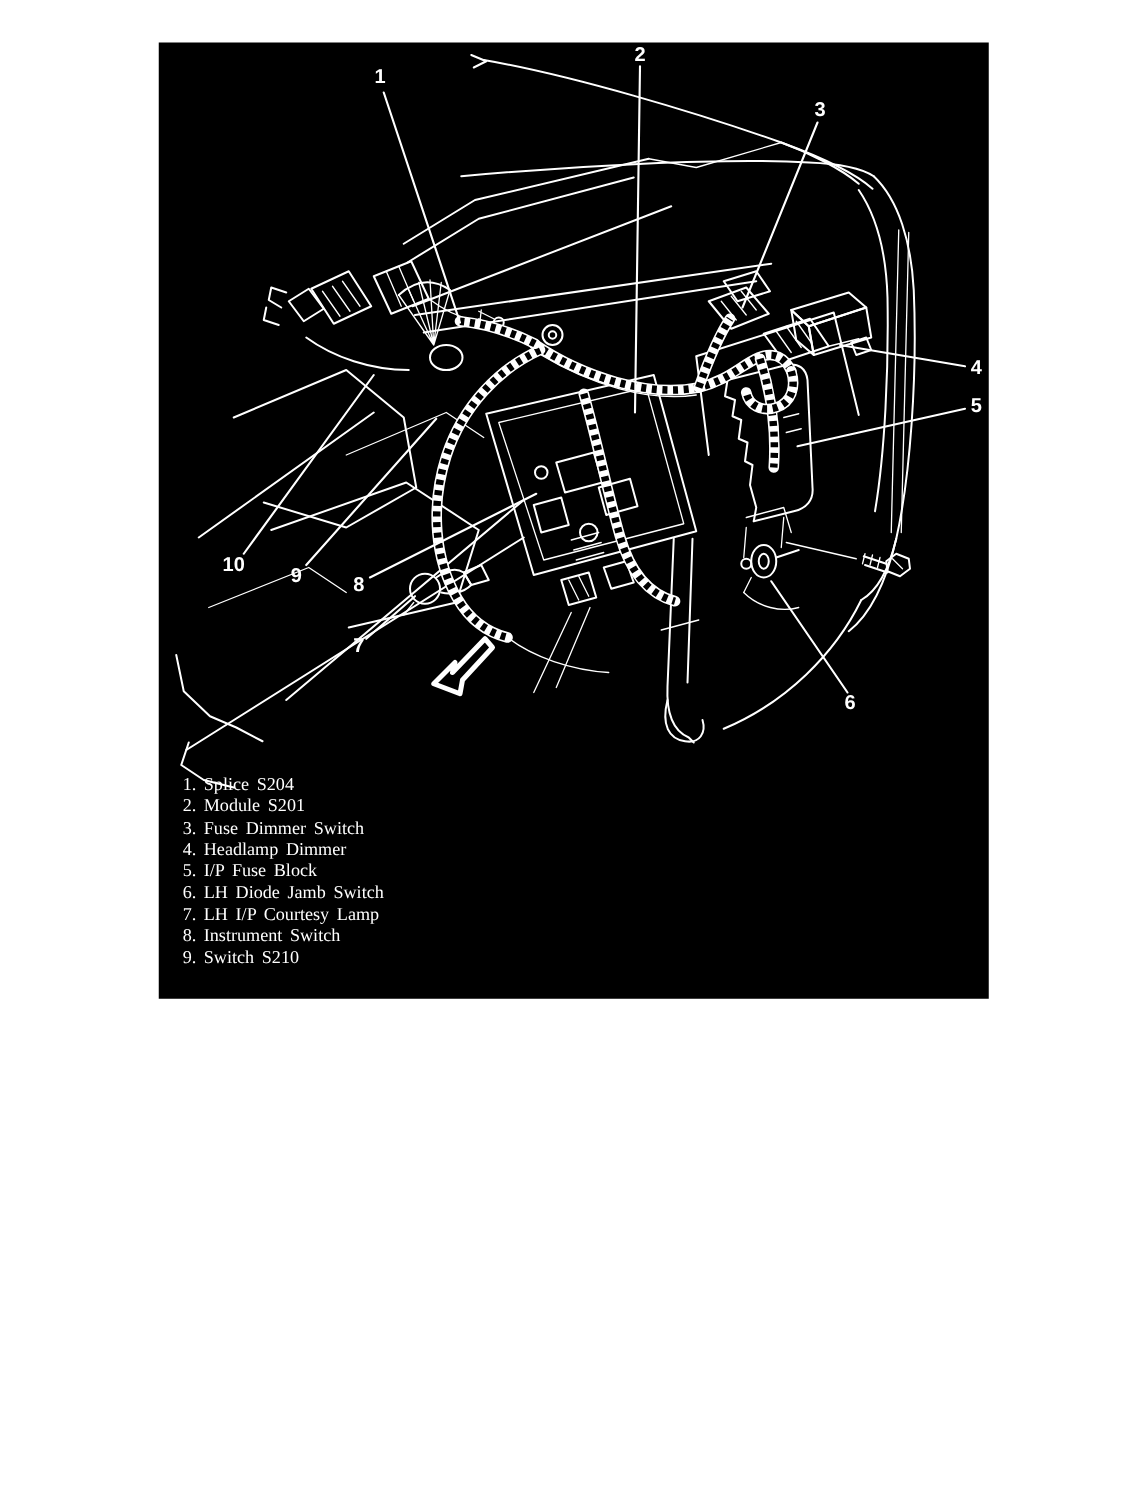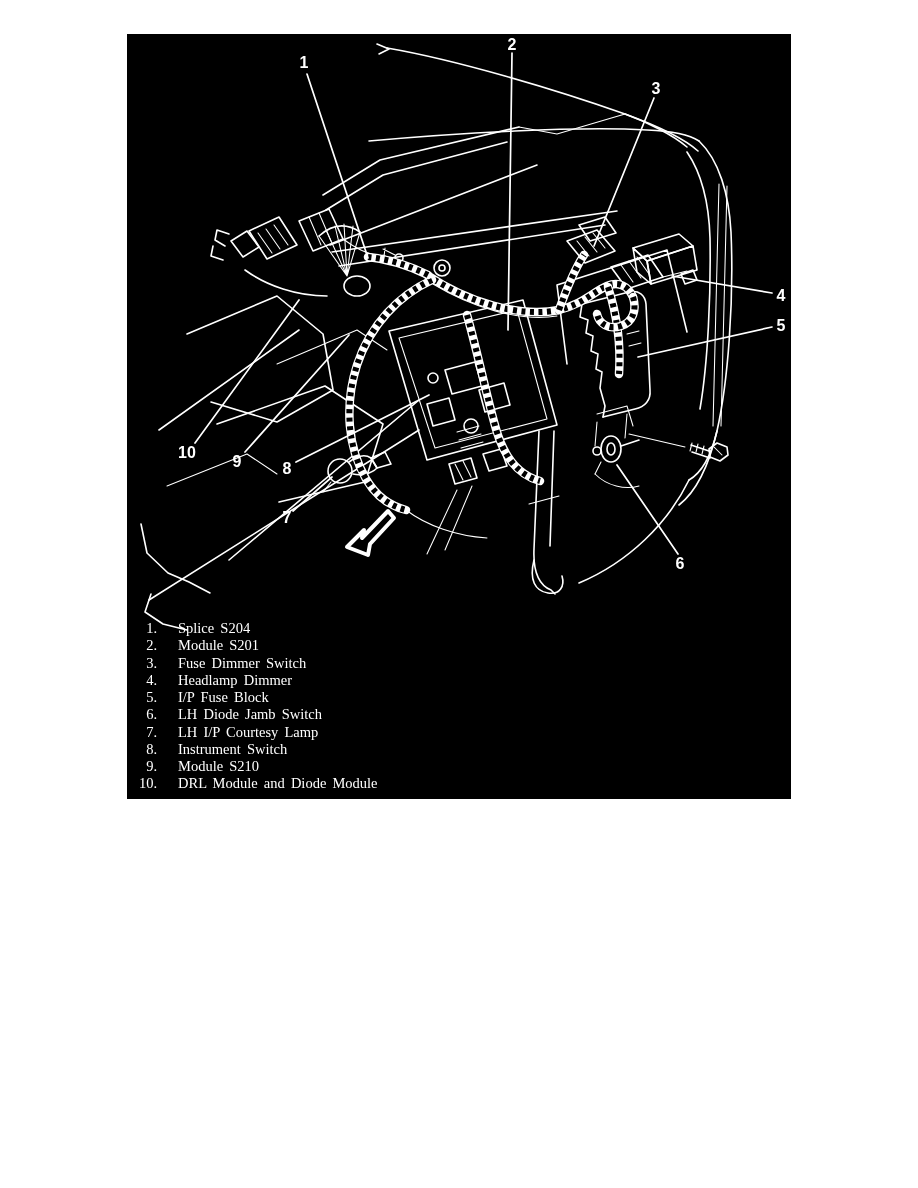--- a/index.html
+++ b/index.html
@@ -26,21 +26,21 @@
   .tube-band{stroke:#000000;stroke-width:6px;fill:none;stroke-dasharray:4 4.5;stroke-linecap:butt;}
 
   
   .legend{
     position:absolute;left:4px;top:586px;width:420px;
     color:#ffffff;font-size:14.5px;line-height:17.25px;
     word-spacing:2.5px;
   }
   .lrow{display:flex;height:17.25px;align-items:baseline;}
   .lnum{width:26px;text-align:right;flex:0 0 26px;}
-  .llab{margin-left:21px;white-space:nowrap;}
+  .llab{margin-left:6px;white-space:nowrap;}
 </style>
 </head>
 <body>
 
 <div class="page">
   <div class="figure">
 
     <svg viewBox="0 0 664 765" aria-hidden="true">
       <defs>
         <path id="t1" d="M300,241 C340,268 392,284 432,276 C456,270 466,258 480,252 C492,247 501,252 506,263"></path>
@@ -257,22 +257,18 @@
       <div class="lrow">
         <span class="lnum">7.</span>
         <span class="llab">LH I/P Courtesy Lamp</span>
       </div>
       <div class="lrow">
         <span class="lnum">8.</span>
         <span class="llab">Instrument Switch</span>
       </div>
       <div class="lrow">
         <span class="lnum">9.</span>
-        <span class="llab">Module S210</span>
-      </div>
-      <div class="lrow">
-        <span class="lnum">10.</span>
-        <span class="llab">DRL Module and Diode Module</span>
+        <span class="llab">Switch S210</span>
       </div>
     </div>
 
   </div>
 </div>
 
 </body></html>

